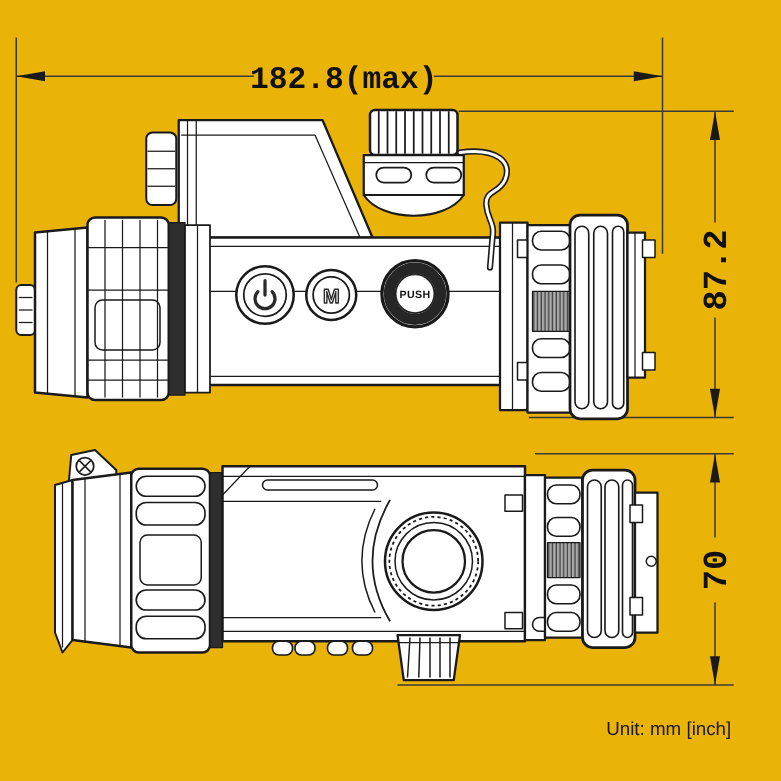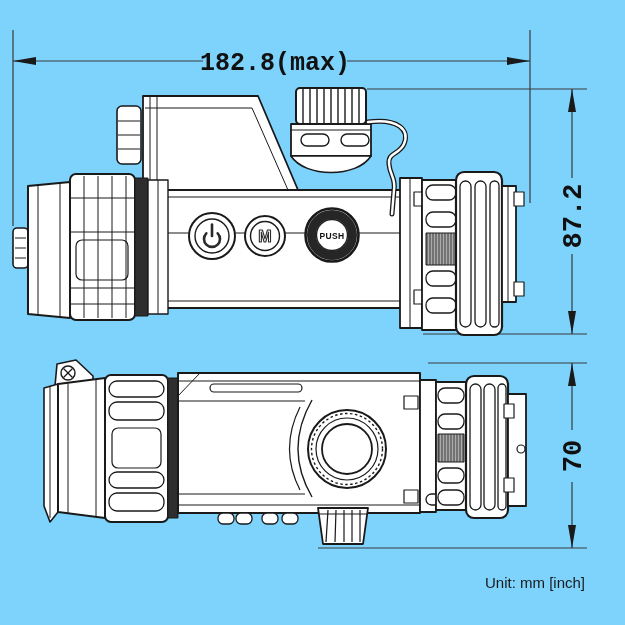--- a/index.html
+++ b/index.html
@@ -1,16 +1,16 @@
 <!DOCTYPE html>
 <html><head>
 <meta charset="utf-8">
 <style>
   html,body{margin:0;padding:0;background:#ffffff;}
-  .stage{position:relative;width:625px;height:625px;background:#7dd3fc;overflow:hidden;
+  .stage{position:relative;width:625px;height:625px;background:#eab308;overflow:hidden;
          font-family:"Liberation Sans", sans-serif;}
   svg{display:block}
   .outline{stroke:#1a1a1a;fill:#ffffff;}
   .thin{stroke:#1a1a1a;fill:none;}
   .dim{stroke:#3a3a3a;fill:none;stroke-width:1.2;}
   .dimtxt{font-family:"Liberation Mono", monospace;font-weight:bold;fill:#111;}
   .note{font-family:"Liberation Sans", sans-serif;fill:#1a1a1a;}
   .btn-label{font-family:"Liberation Sans", sans-serif;font-weight:bold;}
 </style>
 </head>

